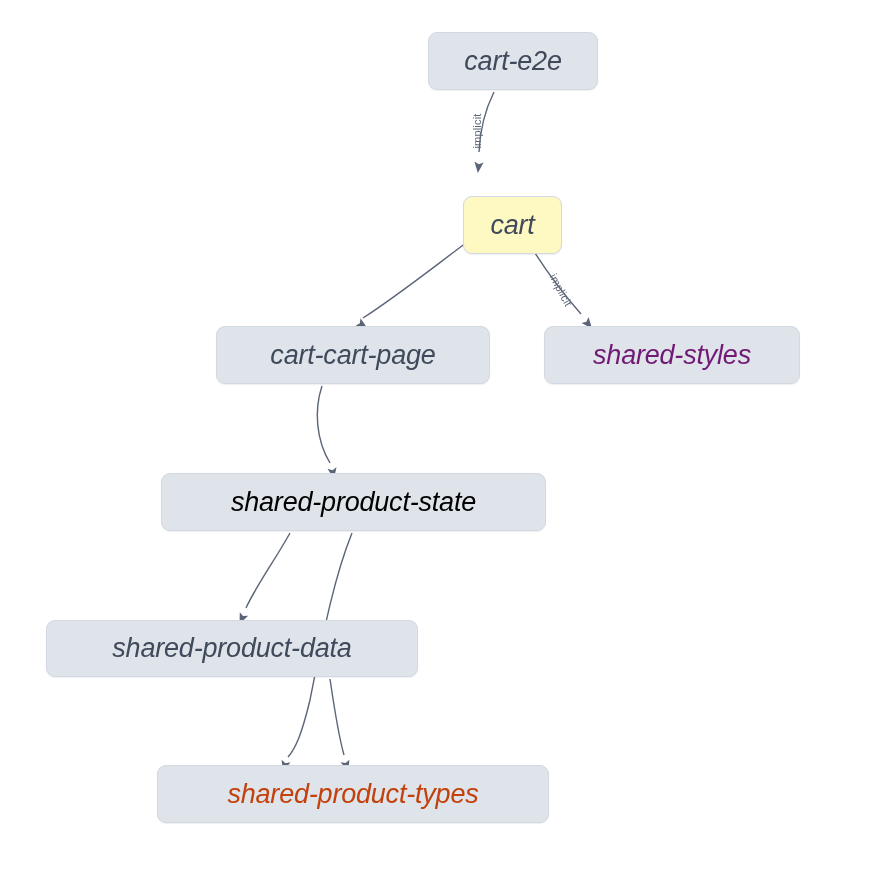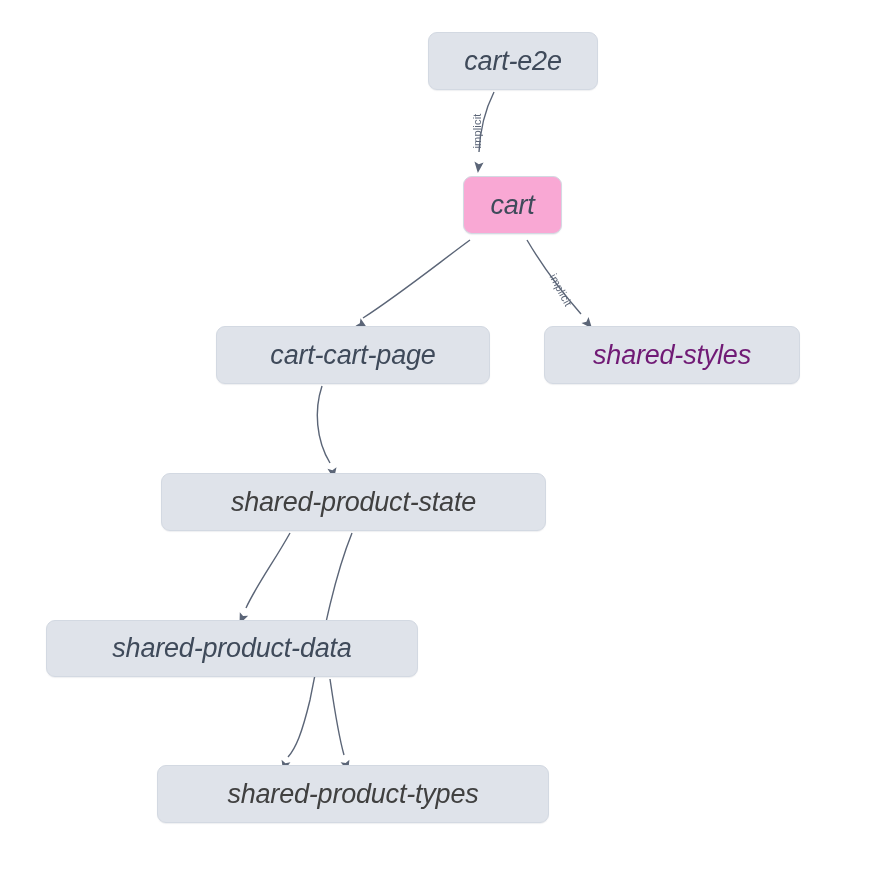--- a/index.html
+++ b/index.html
@@ -91,37 +91,37 @@
         <polygon class="edge-arrow" points="0,-4.6 11,0 0,4.6 2.2,0" fill="#5b6577" transform="translate(244,614) rotate(114)"></polygon>
         <polygon class="edge-arrow" points="0,-4.6 11,0 0,4.6 2.2,0" fill="#5b6577" transform="translate(286,761) rotate(105)"></polygon>
         <polygon class="edge-arrow" points="0,-4.6 11,0 0,4.6 2.2,0" fill="#5b6577" transform="translate(345,761) rotate(73)"></polygon>
       </g>
   </svg>
 
   <div id="nodes-layer">
       <div class="node" style="left: 428px; top: 32px; width: 170px; height: 58px; background: rgb(223, 227, 234); border-color: rgb(211, 217, 226);">
         <span class="node-label" style="color: rgb(63, 74, 90);">cart-e2e</span>
       </div>
-      <div class="node" style="left: 463px; top: 176px; width: 99px; height: 58px; background: #f9a8d4; border-color: rgb(211, 217, 226);">
+      <div class="node" style="left: 463px; top: 196px; width: 99px; height: 58px; background: #fef9c3; border-color: rgb(211, 217, 226);">
         <span class="node-label" style="color: rgb(63, 74, 90);">cart</span>
       </div>
       <div class="node" style="left: 216px; top: 326px; width: 274px; height: 58px; background: rgb(223, 227, 234); border-color: rgb(211, 217, 226);">
         <span class="node-label" style="color: rgb(63, 74, 90);">cart-cart-page</span>
       </div>
       <div class="node" style="left: 544px; top: 326px; width: 256px; height: 58px; background: rgb(223, 227, 234); border-color: rgb(211, 217, 226);">
         <span class="node-label" style="color: #701a75;">shared-styles</span>
       </div>
       <div class="node" style="left: 161px; top: 473px; width: 385px; height: 58px; background: rgb(223, 227, 234); border-color: rgb(211, 217, 226);">
-        <span class="node-label" style="color: #404040;">shared-product-state</span>
+        <span class="node-label" style="color: #000000;">shared-product-state</span>
       </div>
       <div class="node" style="left: 46px; top: 620px; width: 372px; height: 57px; background: rgb(223, 227, 234); border-color: rgb(211, 217, 226);">
         <span class="node-label" style="color: rgb(63, 74, 90);">shared-product-data</span>
       </div>
       <div class="node" style="left: 157px; top: 765px; width: 392px; height: 58px; background: rgb(223, 227, 234); border-color: rgb(211, 217, 226);">
-        <span class="node-label" style="color: #404040;">shared-product-types</span>
+        <span class="node-label" style="color: #c2410c;">shared-product-types</span>
       </div>
     </div>
   <div id="edge-labels-layer">
       <div class="edge-label" style="left: 477px; top: 131px; color: rgb(91, 101, 119); transform: translate(-50%, -50%) rotate(-90deg);">implicit</div>
       <div class="edge-label" style="left: 561px; top: 290px; color: rgb(91, 101, 119); transform: translate(-50%, -50%) rotate(62deg);">implicit</div>
     </div>
 
 </div>
 
 </body></html>

